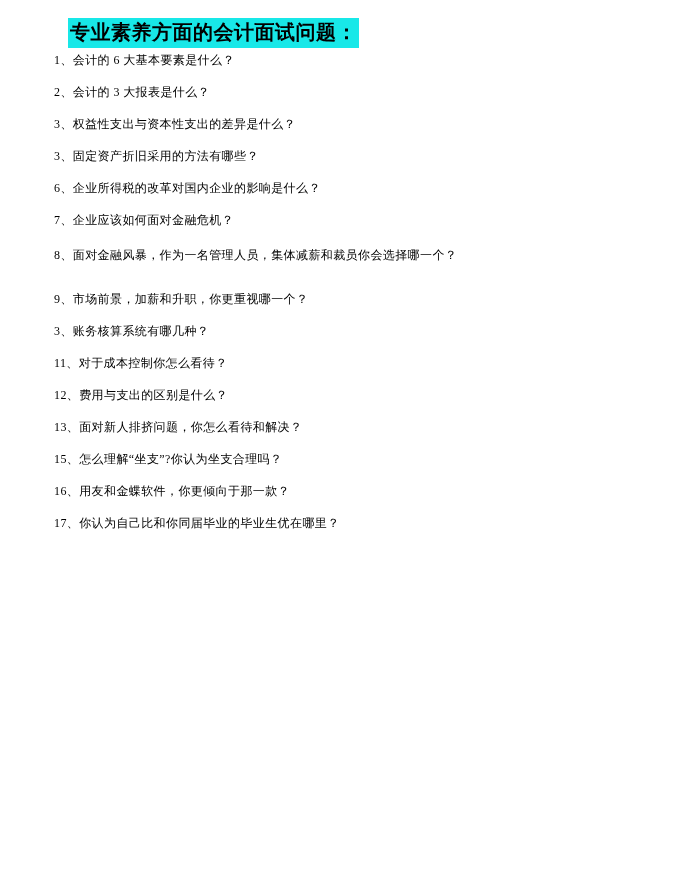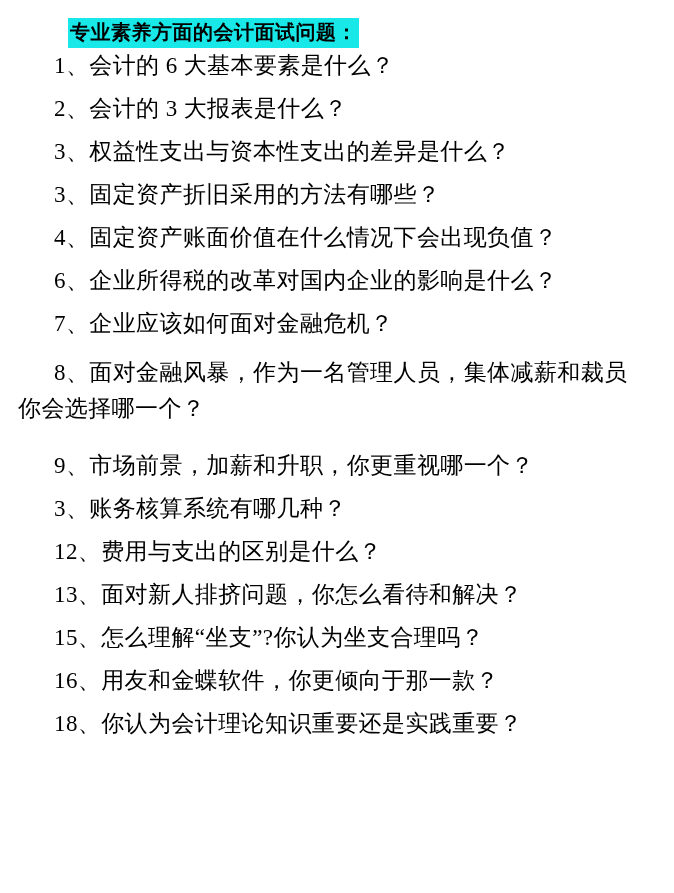--- a/index.html
+++ b/index.html
@@ -34,21 +34,21 @@
   }
   .title-row {
     margin-left: 0;
   }
   .q-list {
     margin: 0;
     padding: 0;
     list-style: none;
   }
   .q-item {
-    font-size: 23px;
+    font-size: 12px;
     line-height: 1.0;
     padding: 0;
     margin: 0 0 20px 0;
     text-indent: 36px;
     letter-spacing: 0.4px;
     white-space: normal;
   }
   .q-item.wrap {
     text-indent: 36px;
     line-height: 1.55;
@@ -62,26 +62,26 @@
 
   <div class="title-row">
     <span class="doc-title">专业素养方面的会计面试问题：</span>
   </div>
 
   <ul class="q-list">
     <li class="q-item">1、会计的 6 大基本要素是什么？</li>
     <li class="q-item">2、会计的 3 大报表是什么？</li>
     <li class="q-item">3、权益性支出与资本性支出的差异是什么？</li>
     <li class="q-item">3、固定资产折旧采用的方法有哪些？</li>
-    <li class="q-item">4、固定资产账面价值在什么情况下会出现负值？</li>
     <li class="q-item">6、企业所得税的改革对国内企业的影响是什么？</li>
     <li class="q-item">7、企业应该如何面对金融危机？</li>
     <li class="q-item wrap">8、面对金融风暴，作为一名管理人员，集体减薪和裁员你会选择哪一个？</li>
     <li class="q-item">9、市场前景，加薪和升职，你更重视哪一个？</li>
     <li class="q-item">3、账务核算系统有哪几种？</li>
+    <li class="q-item">11、对于成本控制你怎么看待？</li>
     <li class="q-item">12、费用与支出的区别是什么？</li>
     <li class="q-item">13、面对新人排挤问题，你怎么看待和解决？</li>
     <li class="q-item">15、怎么理解“坐支”?你认为坐支合理吗？</li>
     <li class="q-item">16、用友和金蝶软件，你更倾向于那一款？</li>
-    <li class="q-item">18、你认为会计理论知识重要还是实践重要？</li>
+    <li class="q-item">17、你认为自己比和你同届毕业的毕业生优在哪里？</li>
   </ul>
 
 </div>
 
 </body></html>

